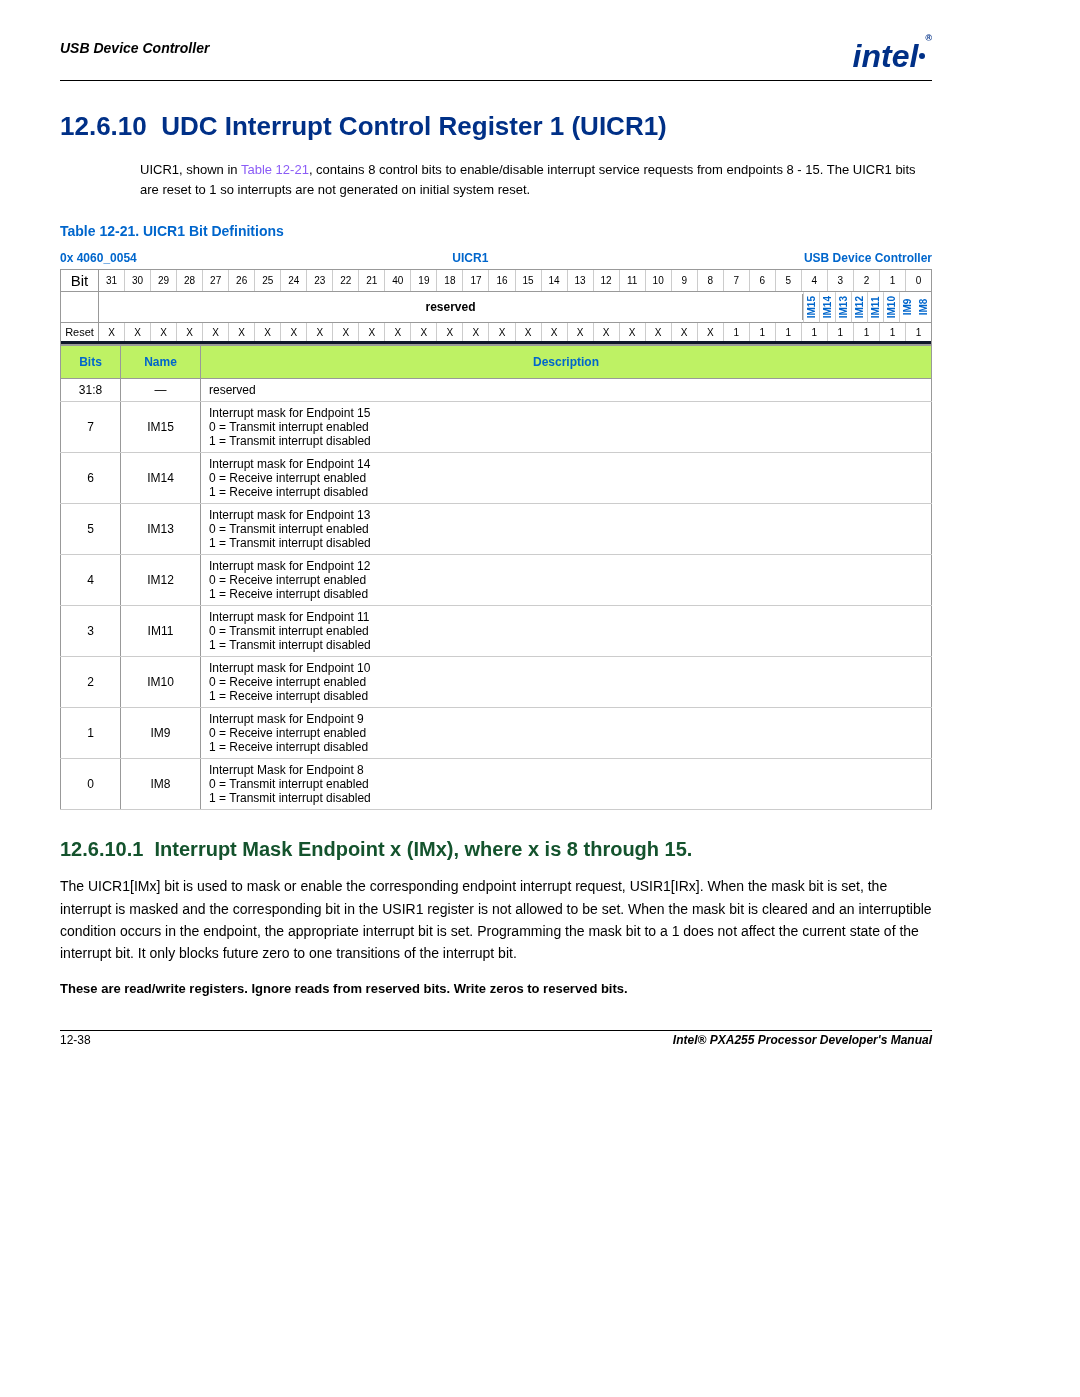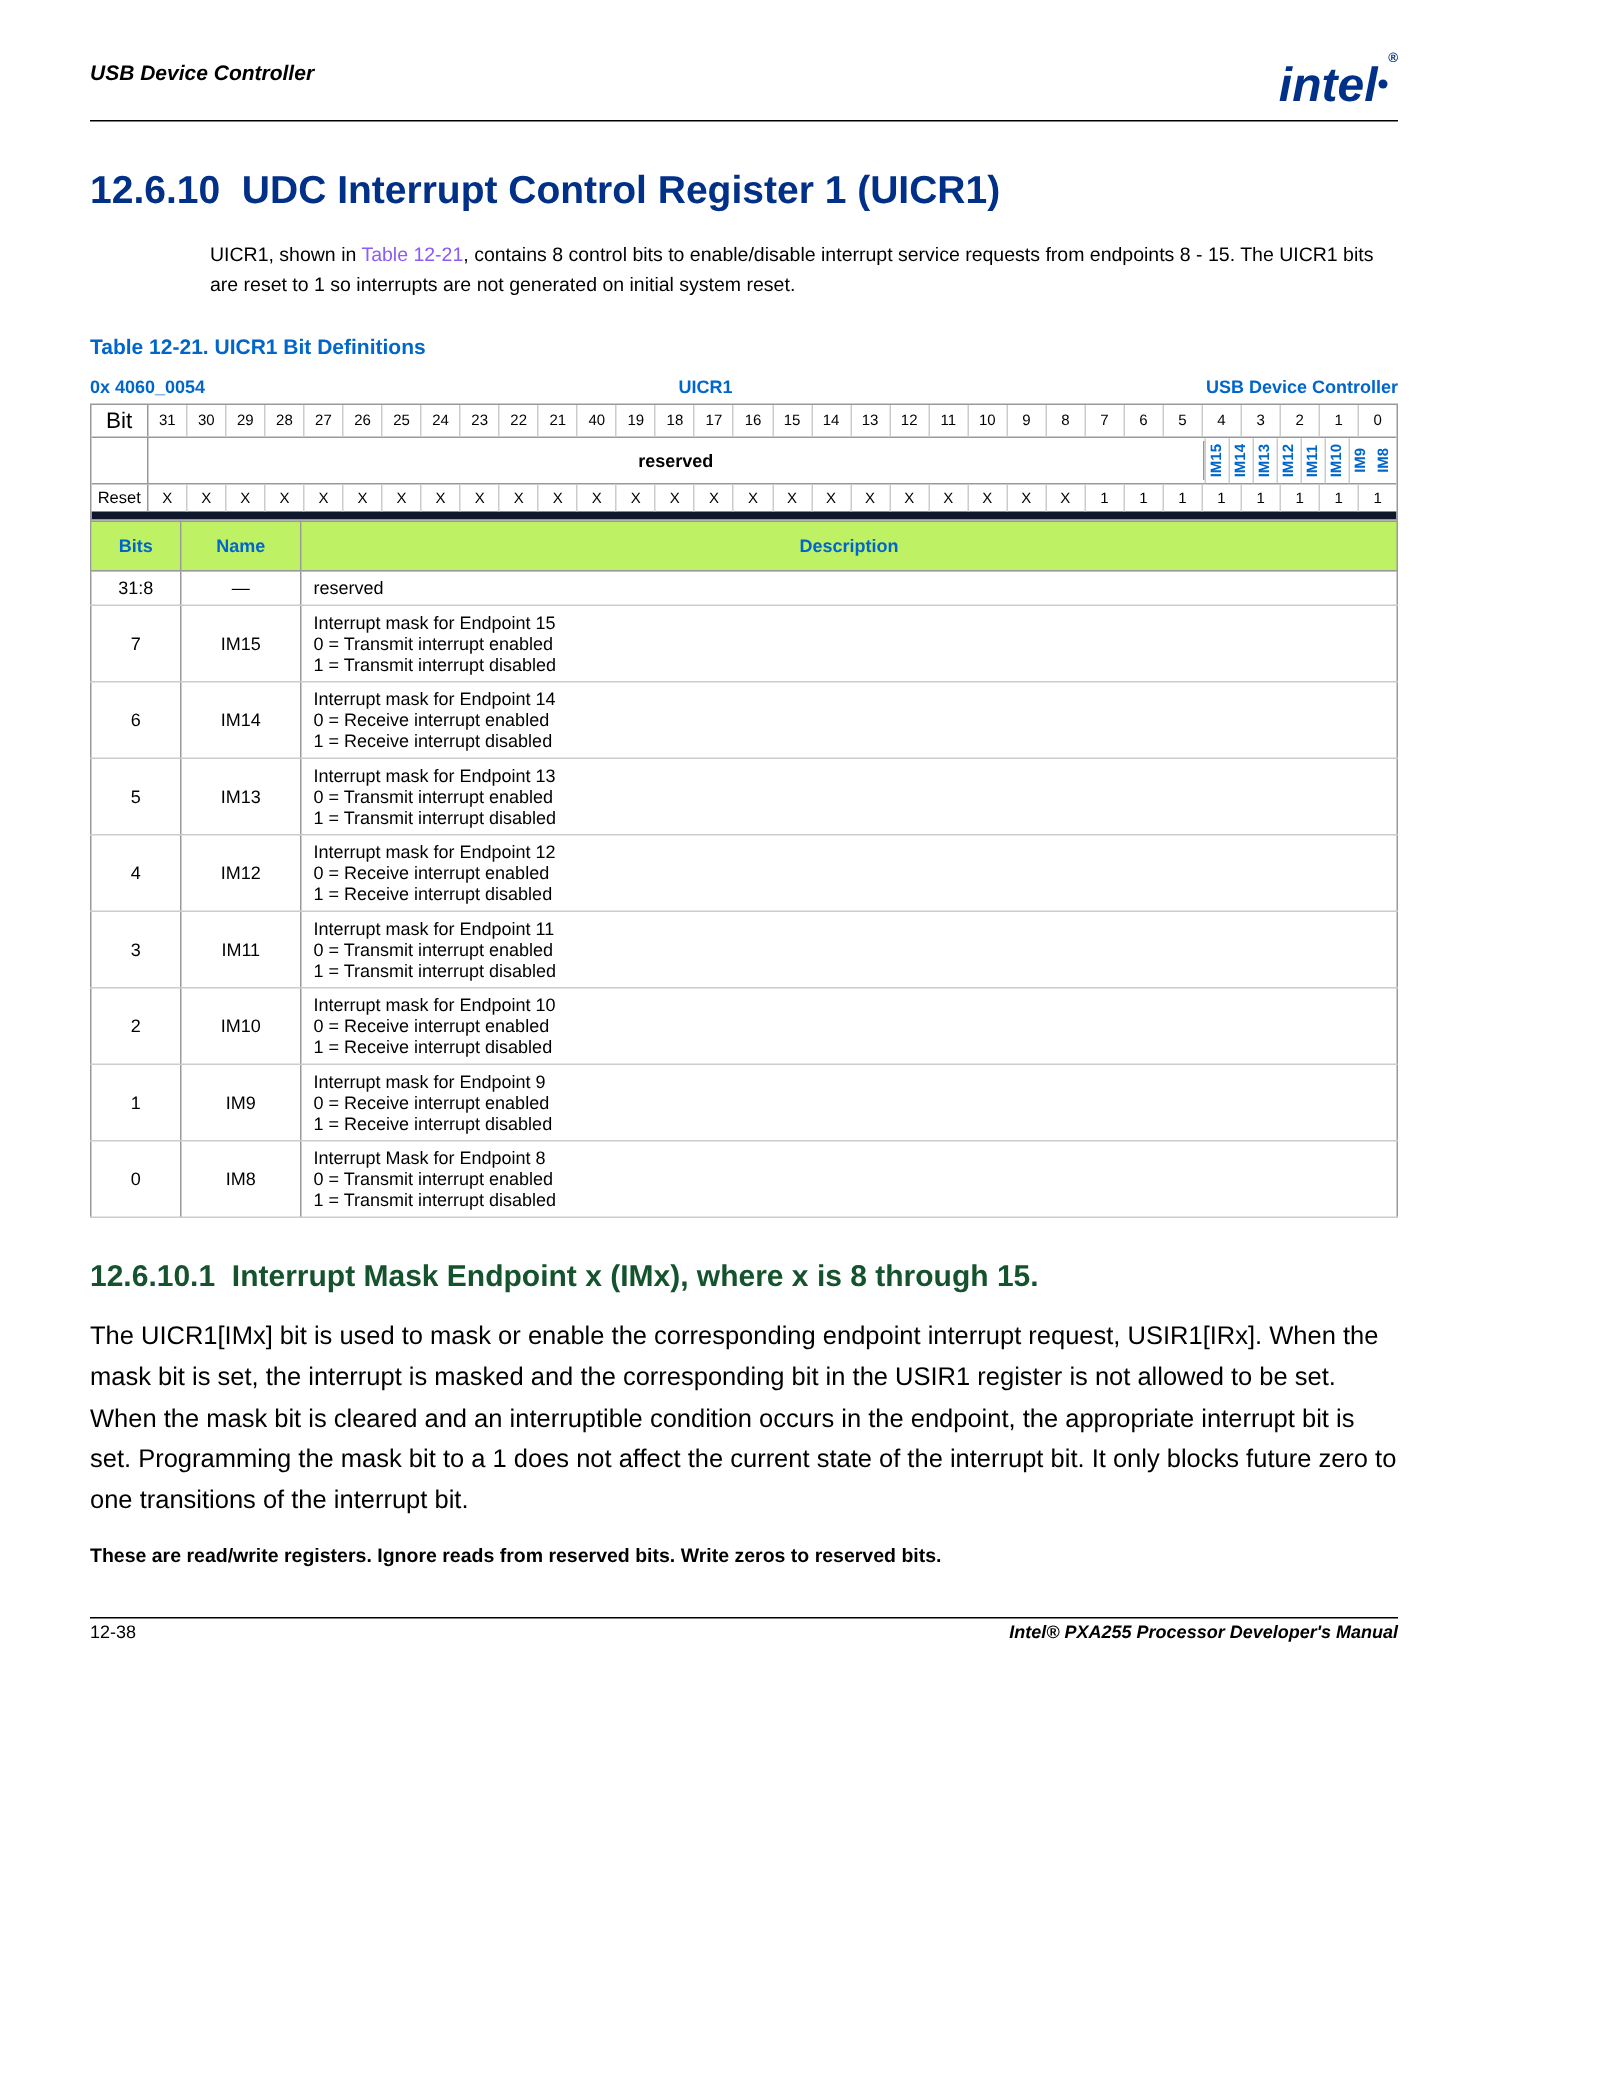--- a/index.html
+++ b/index.html
@@ -133,21 +133,21 @@
       text-align: center;
       min-width: 16px;
       display: flex;
       align-items: center;
       justify-content: center;
     }
     .im-cell:last-child { border-right: none; }
     .reset-row {
       display: flex;
       align-items: stretch;
-      border-bottom: 5px solid #0f172a;
+      border-bottom: 3px solid #0f172a;
     }
     .reset-label {
       min-width: 38px;
       font-size: 11px;
       padding: 3px 4px;
       border-right: 1px solid #999;
       display: flex;
       align-items: center;
       justify-content: center;
     }
@@ -190,21 +190,21 @@
     .desc-table td.center { text-align: center; vertical-align: middle; }
     .desc-table tr td { border-bottom: 1px solid #ccc; }
     .sub-section-title {
       font-size: 20px;
       font-weight: bold;
       color: #14532d;
       margin-top: 28px;
       margin-bottom: 14px;
     }
     .body-text {
-      font-size: 17px;
+      font-size: 14px;
       line-height: 1.6;
       margin-bottom: 14px;
     }
     .bold-note {
       font-weight: bold;
       font-size: 13px;
     }
     .footer {
       display: flex;
       justify-content: space-between;

